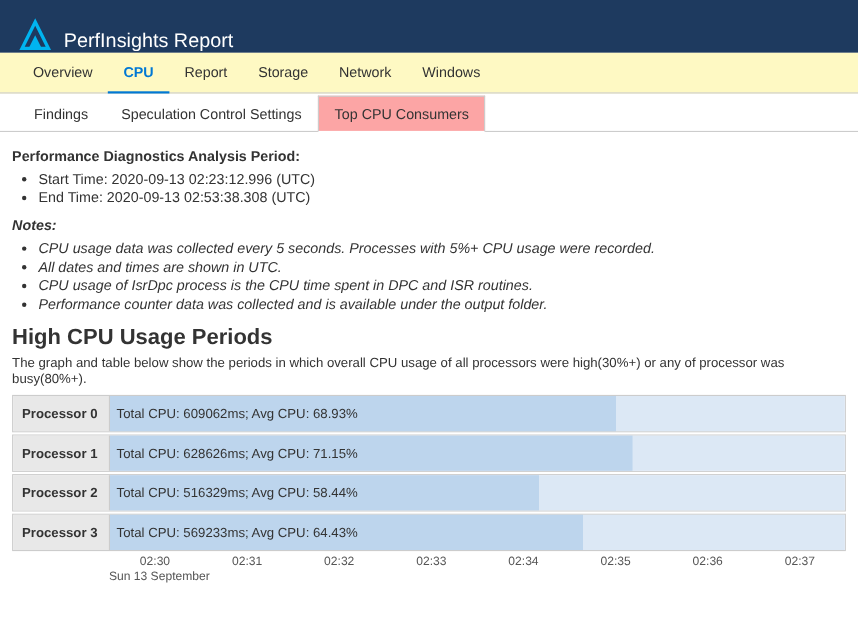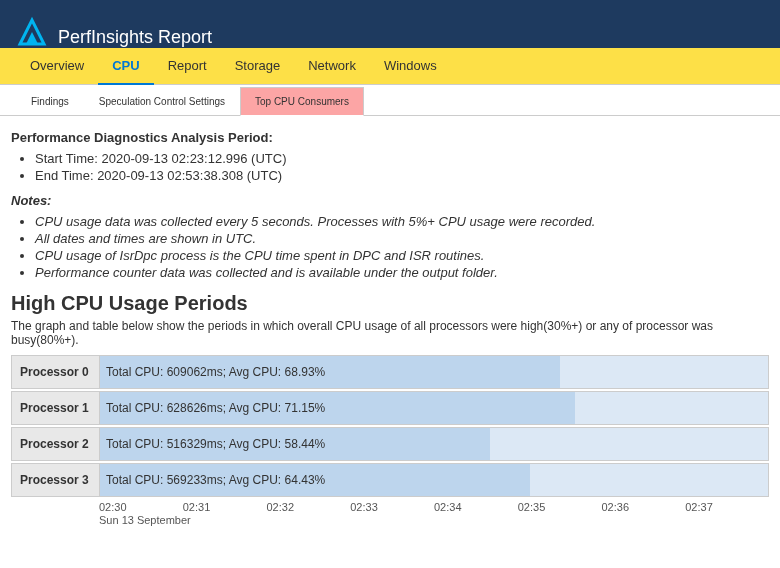--- a/index.html
+++ b/index.html
@@ -22,21 +22,21 @@
       color: #fff;
       font-size: 18px;
       font-weight: 400;
     }
 
     
     .tab-bar-1 {
       border-bottom: 1px solid #ccc;
       display: flex;
       padding: 0 16px;
-      background: #fde047;
+      background: #fef9c3;
     }
     .tab-1 {
       padding: 10px 14px;
       cursor: pointer;
       font-size: 13px;
       color: #333;
       border-bottom: 2px solid transparent;
       margin-bottom: -1px;
     }
     .tab-1.active {
@@ -49,21 +49,21 @@
     .tab-bar-2 {
       border-bottom: 1px solid #ccc;
       display: flex;
       padding: 0 16px;
       background: #fff;
       margin-top: 2px;
     }
     .tab-2 {
       padding: 8px 14px;
       cursor: pointer;
-      font-size: 10px;
+      font-size: 13px;
       color: #333;
       border: 1px solid transparent;
       margin-bottom: -1px;
     }
     .tab-2.active {
       border: 1px solid #ccc;
       border-bottom: 1px solid #fff;
       background: #fca5a5;
       color: #333;
     }
@@ -145,21 +145,21 @@
     
     .time-axis {
       display: flex;
       padding-left: 88px;
       margin-top: 4px;
     }
     .time-tick {
       flex: 1;
       font-size: 11px;
       color: #555;
-      text-align: left;
+      text-align: center;
     }
     .time-date {
       padding-left: 88px;
       font-size: 11px;
       color: #555;
       margin-top: 1px;
     }
   </style>
 </head>
 <body>

